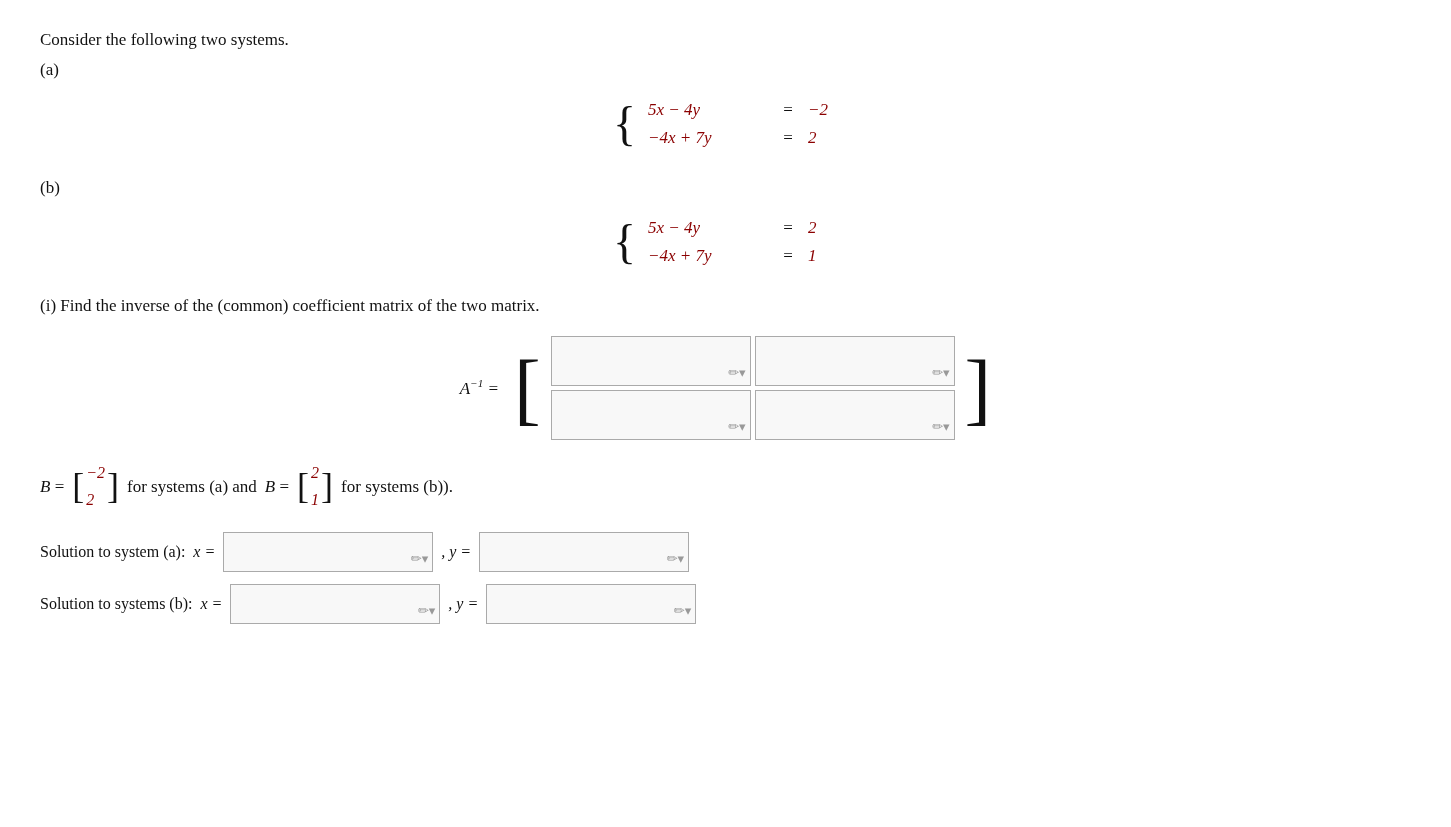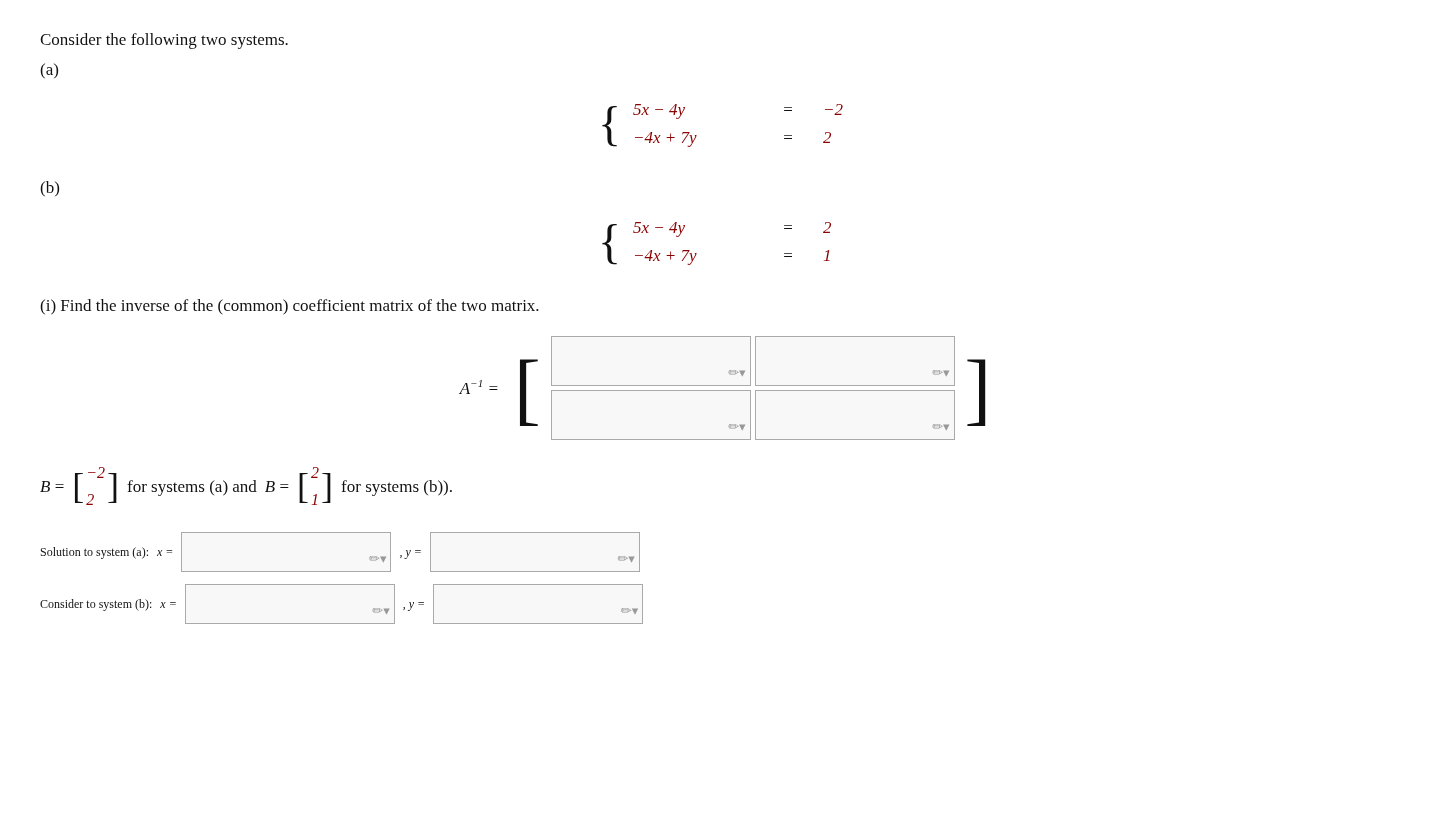--- a/index.html
+++ b/index.html
@@ -37,21 +37,21 @@
       margin-right: 4px;
     }
     .equations {
       display: flex;
       flex-direction: column;
       gap: 8px;
     }
     .equation-row {
       display: flex;
       align-items: center;
-      gap: 25px;
+      gap: 10px;
     }
     .eq-lhs {
       font-style: italic;
       color: #8B0000;
       min-width: 120px;
     }
     .eq-equals {
       color: #111;
       min-width: 20px;
       text-align: center;
@@ -147,21 +147,21 @@
       color: #8B0000;
       font-size: 16px;
     }
     .solution-row {
       display: flex;
       align-items: center;
       gap: 8px;
       margin-bottom: 12px;
     }
     .solution-label {
-      font-size: 12px;
+      font-size: 16px;
       white-space: nowrap;
     }
     .solution-input-box {
       width: 210px;
       height: 40px;
       border: 1px solid #aaa;
       background: #f8f8f8;
       display: flex;
       align-items: center;
       position: relative;
@@ -289,21 +289,21 @@
       <span class="pencil-icon">✏▾</span>
     </div>
     <span class="solution-label italic-text">, y =</span>
     <div class="solution-input-box">
       <input class="solution-input" type="text" style="">
       <span class="pencil-icon">✏▾</span>
     </div>
   </div>
 
   <div class="solution-row">
-    <span class="solution-label">Consider to system (b):</span>
+    <span class="solution-label">Solution to systems (b):</span>
     <span class="solution-label italic-text">x =</span>
     <div class="solution-input-box">
       <input class="solution-input" type="text" style="">
       <span class="pencil-icon">✏▾</span>
     </div>
     <span class="solution-label italic-text">, y =</span>
     <div class="solution-input-box">
       <input class="solution-input" type="text" style="">
       <span class="pencil-icon">✏▾</span>
     </div>

